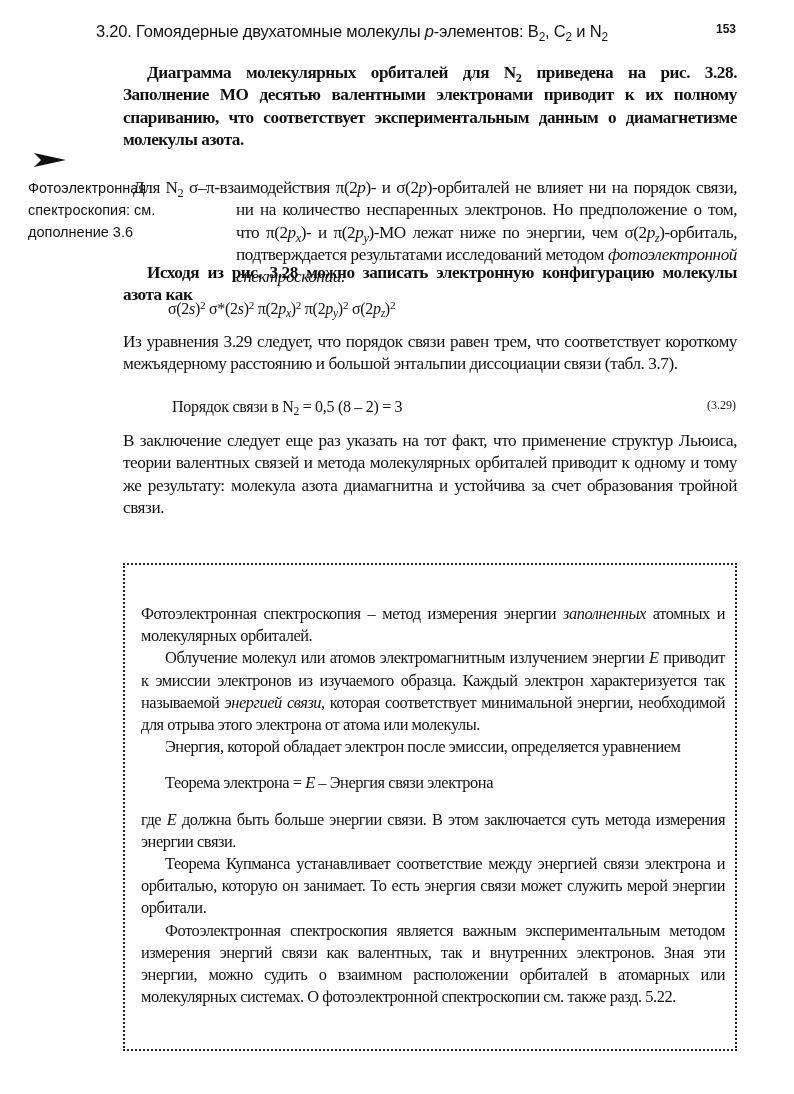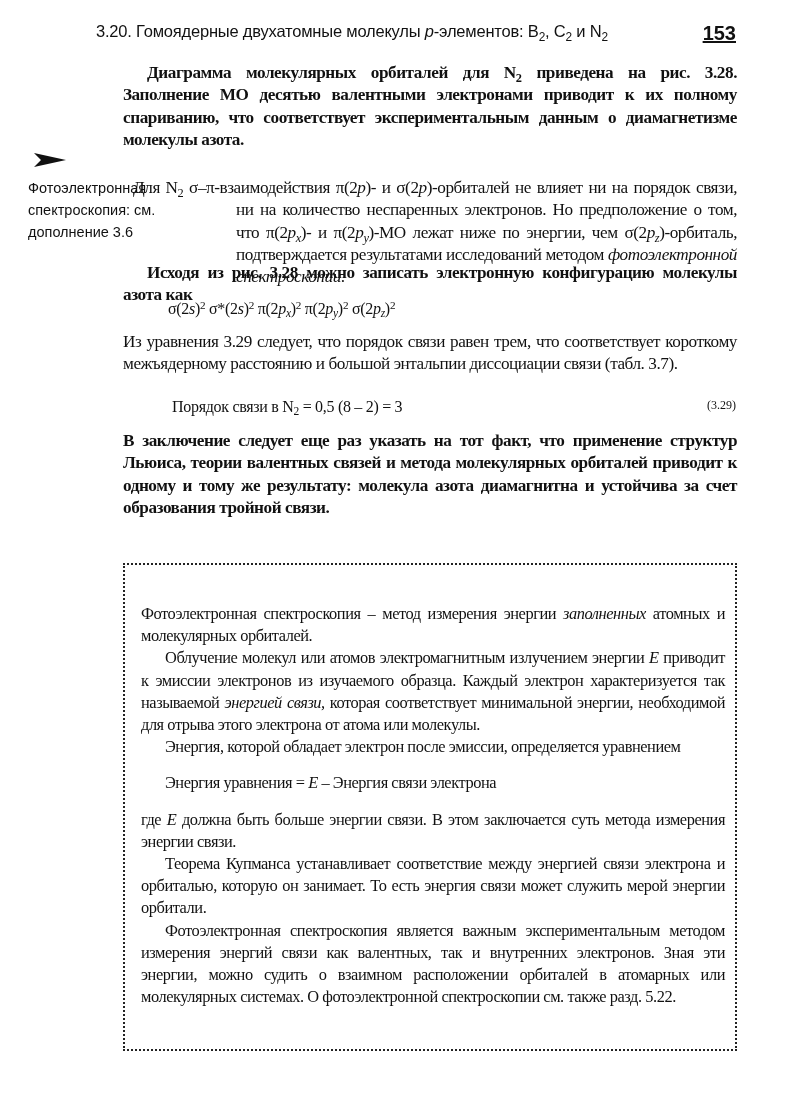--- a/index.html
+++ b/index.html
@@ -2,21 +2,21 @@
 <html><head>
 <meta charset="utf-8">
 <style>
   html, body { margin: 0; padding: 0; background: #ffffff; }
   body { width: 794px; height: 1094px; position: relative; overflow: hidden; color: #111; }
   .serif { font-family: "Liberation Serif", "DejaVu Serif", serif; }
   .sans { font-family: "Liberation Sans", "DejaVu Sans", sans-serif; }
 
   .running-head { position: absolute; left: 96px; top: 22px; width: 640px; height: 24px; font-size: 16.5px; }
   .running-head .title { position: absolute; left: 0; top: 0; letter-spacing: -0.2px; }
-  .running-head .page { position: absolute; right: 0; top: 0; font-weight: bold; font-size: 20px; text-decoration: underline; }
+  .running-head .page { position: absolute; right: 0; top: 0; font-weight: bold; font-size: 12px; }
   sub { font-size: 0.72em; vertical-align: -0.3em; line-height: 0; }
   sup { font-size: 0.7em; vertical-align: 0.45em; line-height: 0; }
 
   .para { position: absolute; font-size: 17.2px; line-height: 22.3px; text-align: justify; letter-spacing: -0.45px; }
   .para p { margin: 0; }
   .indent { text-indent: 24px; }
   .last-left { text-align-last: left; font-weight: bold; }
   i { font-style: italic; }
 
   .margin-arrow { position: absolute; left: 30px; top: 150px; width: 40px; height: 20px; }
@@ -62,27 +62,27 @@
 
 <div class="para serif" style="left:123px; top:331px; width:614px;">
   <p>Из уравнения 3.29 следует, что порядок связи равен трем, что соответствует короткому межъядерному расстоянию и большой энтальпии диссоциации связи (табл. 3.7).</p>
 </div>
 
 <div class="formula serif" style="left:172px; top:398px;">
   <span>Порядок связи в N</span><sub>2</sub><span> = 0,5 (8 – 2) = 3</span>
 </div>
 <div class="eq-number serif">(3.29)</div>
 
-<div class="para serif" style="left:123px; top:430px; width:614px;font-weight:bold;">
+<div class="para serif" style="left:123px; top:430px; width:614px;">
   <p>В заключение следует еще раз указать на тот факт, что применение структур Льюиса, теории валентных связей и метода молекулярных орбиталей приводит к одному и тому же результату: молекула азота диамагнитна и устойчива за счет образования тройной связи.</p>
 </div>
 
 <div class="box">
   <div class="box-body serif">
     <p><span>Фотоэлектронная спектроскопия – метод измерения энергии </span><i>заполненных</i><span> атомных и молекулярных орбиталей.</span></p>
     <p class="indent"><span>Облучение молекул или атомов электромагнитным излучением энергии </span><i>E</i><span> приводит к эмиссии электронов из изучаемого образца. Каждый электрон характеризуется так называемой </span><i>энергией связи,</i><span> которая соответствует минимальной энергии, необходимой для отрыва этого электрона от атома или молекулы.</span></p>
     <p class="indent">Энергия, которой обладает электрон после эмиссии, определяется уравнением</p>
-    <p class="box-formula"><span>Энергия уравнения = </span><i>E</i><span> – Энергия связи электрона</span></p>
+    <p class="box-formula"><span>Теорема электрона = </span><i>E</i><span> – Энергия связи электрона</span></p>
     <p><span>где </span><i>E</i><span> должна быть больше энергии связи. В этом заключается суть метода измерения энергии связи.</span></p>
     <p class="indent">Теорема Купманса устанавливает соответствие между энергией связи электрона и орбиталью, которую он занимает. То есть энергия связи может служить мерой энергии орбитали.</p>
     <p class="indent">Фотоэлектронная спектроскопия является важным экспериментальным методом измерения энергий связи как валентных, так и внутренних электронов.  Зная эти энергии, можно судить о взаимном расположении орбиталей в атомарных или молекулярных системах. О фотоэлектронной спектроскопии см. также разд. 5.22.</p>
   </div>
 </div>
 
 </body></html>

